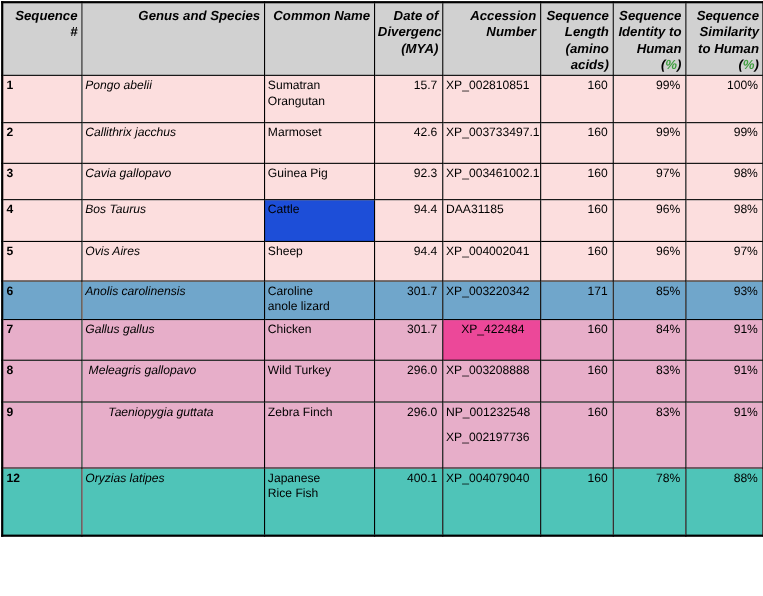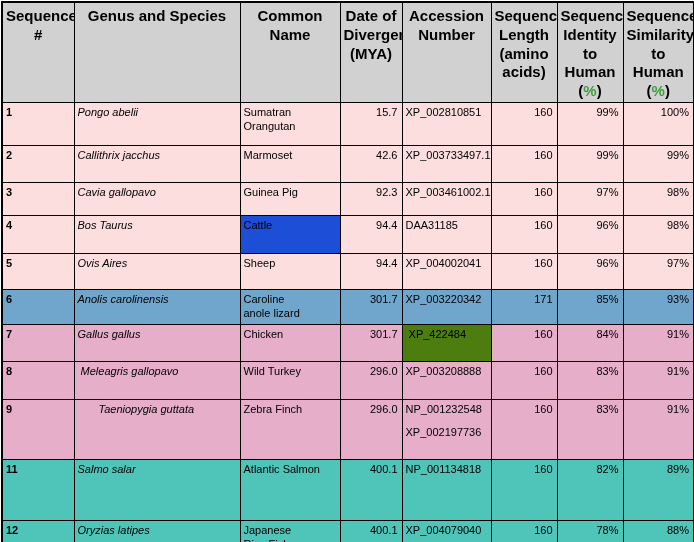--- a/index.html
+++ b/index.html
@@ -14,25 +14,26 @@
   }
   th, td {
     border: 1px solid #000;
     vertical-align: top;
     padding: 2px 3px 1px 3px;
     color: #000;
     white-space: pre-wrap;
     overflow: hidden;
   }
   th {
-    font-size: 15px;
+    font-size: 12px;
     font-weight: bold;
-    text-align: center;
+    text-align: right;
     line-height: 1.25;
     padding-top: 4px;
+    font-style: italic;
   }
   td { font-size: 11px; line-height: 1.3; }
   thead tr { height: 38px; }
   
   tbody tr:nth-child(1)  { height: 43px; }
   tbody tr:nth-child(2)  { height: 37px; }
   tbody tr:nth-child(3)  { height: 33px; }
   tbody tr:nth-child(4)  { height: 38px; }
   tbody tr:nth-child(5)  { height: 36px; }
   tbody tr:nth-child(6)  { height: 35px; }
@@ -141,21 +142,21 @@
         <td style="background: rgb(112, 166, 203);">XP_003220342</td>
         <td style="background: rgb(112, 166, 203);">171</td>
         <td style="background: rgb(112, 166, 203);">85%</td>
         <td style="background: rgb(112, 166, 203);">93%</td>
       </tr>
       <tr>
         <td style="background: rgb(231, 174, 201);">7</td>
         <td style="background: rgb(231, 174, 201);">Gallus gallus</td>
         <td style="background: rgb(231, 174, 201);">Chicken</td>
         <td style="background: rgb(231, 174, 201);">301.7</td>
-        <td style="background: #4d7c0f;"> XP_422484</td>
+        <td style="background: #ec4899; text-align: center;"> XP_422484</td>
         <td style="background: rgb(231, 174, 201);">160</td>
         <td style="background: rgb(231, 174, 201);">84%</td>
         <td style="background: rgb(231, 174, 201);">91%</td>
       </tr>
       <tr>
         <td style="background: rgb(231, 174, 201);">8</td>
         <td style="background: rgb(231, 174, 201);"> Meleagris gallopavo</td>
         <td style="background: rgb(231, 174, 201);">Wild Turkey</td>
         <td style="background: rgb(231, 174, 201);">296.0</td>
         <td style="background: rgb(231, 174, 201);">XP_003208888</td>
@@ -167,30 +168,20 @@
         <td style="background: rgb(231, 174, 201);">9</td>
         <td style="background: rgb(231, 174, 201); padding-left: 24px;">Taeniopygia guttata</td>
         <td style="background: rgb(231, 174, 201);">Zebra Finch</td>
         <td style="background: rgb(231, 174, 201);">296.0</td>
         <td style="background: rgb(231, 174, 201);"><div class="acc-line">NP_001232548</div><div class="acc-line">XP_002197736</div></td>
         <td style="background: rgb(231, 174, 201);">160</td>
         <td style="background: rgb(231, 174, 201);">83%</td>
         <td style="background: rgb(231, 174, 201);">91%</td>
       </tr>
       <tr>
-        <td style="background: rgb(79, 196, 184);">11</td>
-        <td style="background: rgb(79, 196, 184);">Salmo salar</td>
-        <td style="background: rgb(79, 196, 184);">Atlantic Salmon</td>
-        <td style="background: rgb(79, 196, 184);">400.1</td>
-        <td style="background: rgb(79, 196, 184);">NP_001134818</td>
-        <td style="background: rgb(79, 196, 184);">160</td>
-        <td style="background: rgb(79, 196, 184);">82%</td>
-        <td style="background: rgb(79, 196, 184);">89%</td>
-      </tr>
-      <tr>
         <td style="background: rgb(79, 196, 184);">12</td>
         <td style="background: rgb(79, 196, 184);">Oryzias latipes</td>
         <td style="background: rgb(79, 196, 184);">Japanese
 Rice Fish</td>
         <td style="background: rgb(79, 196, 184);">400.1</td>
         <td style="background: rgb(79, 196, 184);">XP_004079040</td>
         <td style="background: rgb(79, 196, 184);">160</td>
         <td style="background: rgb(79, 196, 184);">78%</td>
         <td style="background: rgb(79, 196, 184);">88%</td>
       </tr>

